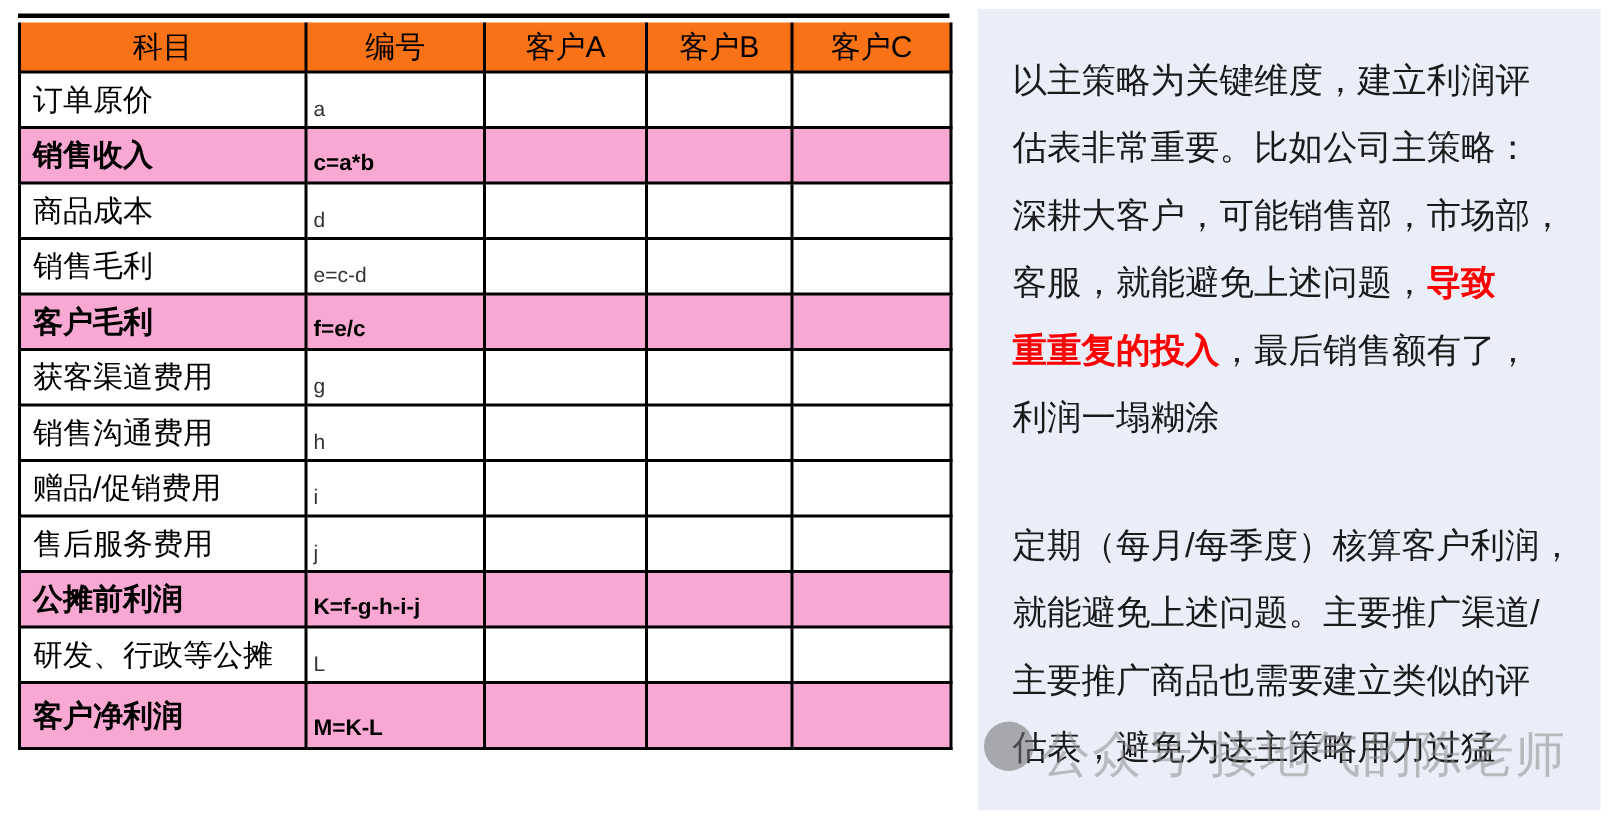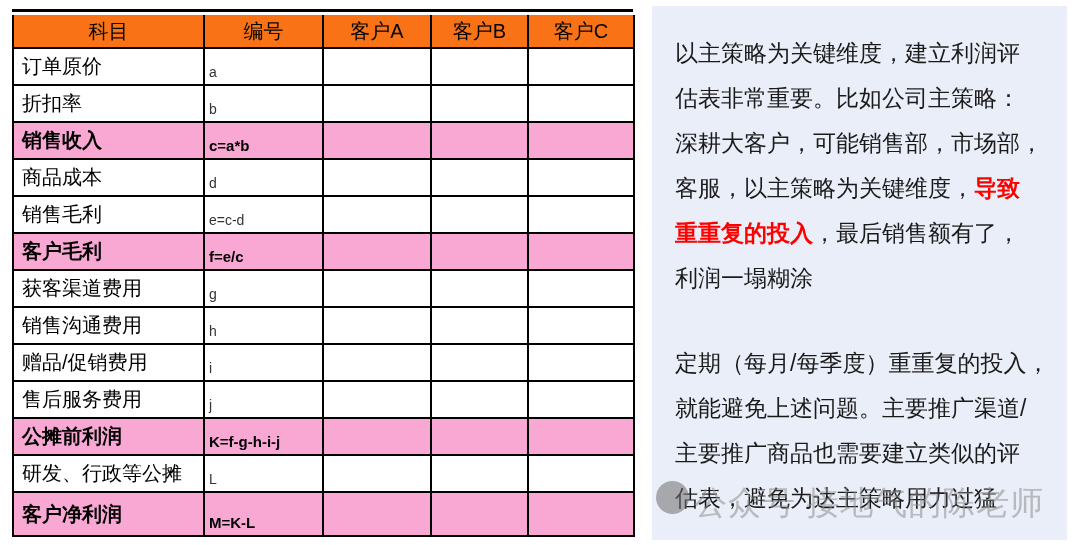--- a/index.html
+++ b/index.html
@@ -70,27 +70,20 @@
           <th>编号</th>
           <th>客户A</th>
           <th>客户B</th>
           <th>客户C</th>
         </tr>
     </thead>
     <tbody id="table-body">
         <tr>
           <td class="label">订单原价</td>
           <td class="code">a</td>
-          <td></td>
-          <td></td>
-          <td></td>
-        </tr>
-        <tr>
-          <td class="label">折扣率</td>
-          <td class="code">b</td>
           <td></td>
           <td></td>
           <td></td>
         </tr>
         <tr class="emph">
           <td class="label">销售收入</td>
           <td class="code">c=a*b</td>
           <td></td>
           <td></td>
           <td></td>
@@ -168,26 +161,26 @@
       </tbody>
   </table>
 </div>
 
 <div class="note-panel">
   <div id="note-text">
       <div class="note-para">
         <div class="note-line"><span>以主策略为关键维度，建立利润评</span></div>
         <div class="note-line"><span>估表非常重要。比如公司主策略：</span></div>
         <div class="note-line"><span>深耕大客户，可能销售部，市场部，</span></div>
-        <div class="note-line"><span>客服，以主策略为关键维度，</span><span class="seg-red">导致</span></div>
+        <div class="note-line"><span>客服，就能避免上述问题，</span><span class="seg-red">导致</span></div>
         <div class="note-line"><span class="seg-red">重重复的投入</span><span>，最后销售额有了，</span></div>
         <div class="note-line"><span>利润一塌糊涂</span></div>
       </div>
       <div class="note-para">
-        <div class="note-line"><span>定期（每月/每季度）重重复的投入，</span></div>
+        <div class="note-line"><span>定期（每月/每季度）核算客户利润，</span></div>
         <div class="note-line"><span>就能避免上述问题。主要推广渠道/</span></div>
         <div class="note-line"><span>主要推广商品也需要建立类似的评</span></div>
         <div class="note-line"><span>估表，</span><span class="seg-bold">避免为达主策略用力过猛</span></div>
       </div>
     </div>
   <div class="watermark">
     <span class="wm-logo"></span>
     <span class="wm-text">公众号 接地气的陈老师</span>
   </div>
 </div>

